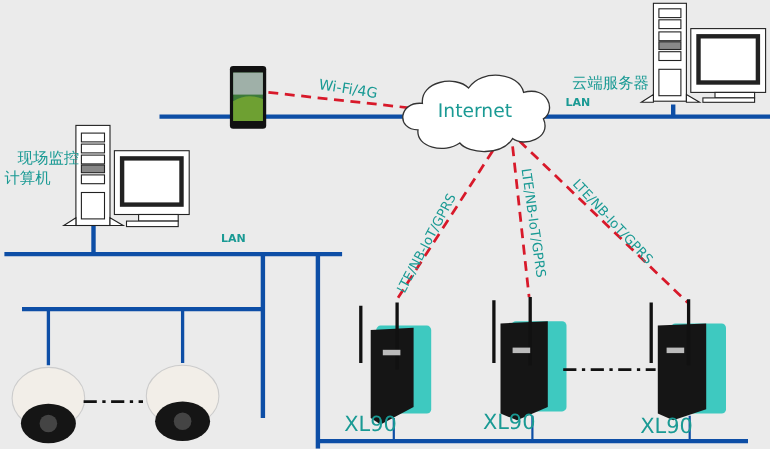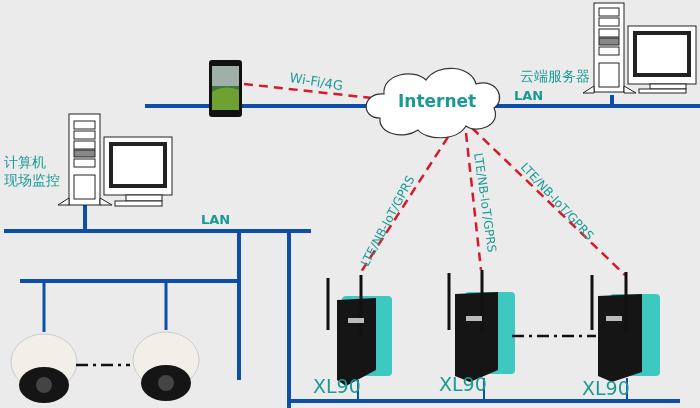--- a/index.html
+++ b/index.html
@@ -1,20 +1,20 @@
 <!DOCTYPE html>
 <html><head>
 <meta charset="utf-8">
 <style>
   html,body{margin:0;padding:0;}
   body{width:700px;height:408px;background:#ebebeb;position:relative;overflow:hidden;font-family:"DejaVu Sans",sans-serif;}
   svg{position:absolute;left:0;top:0;}
   .lbl{position:absolute;color:#1a9a94;font-family:"DejaVu Sans",sans-serif;white-space:nowrap;}
   .cjk{font-size:14px;line-height:17px;}
-  .lan{font-size:13px;font-weight:bold;text-align:center;}
+  .lan{font-size:10px;font-weight:bold;text-align:center;}
   .xl{font-size:19px;}
   .rot{font-size:12px;transform-origin:0 0;}
 </style>
 </head>
 <body>
 
 <svg width="700" height="408" viewBox="0 0 700 408">
 
   <g stroke="#0d4ea6" stroke-width="4" fill="none">
     <line x1="145" y1="106" x2="700" y2="106"></line>
@@ -109,25 +109,25 @@
   <g>
     <rect x="610" y="294" width="50" height="82" rx="4" fill="#3ec9c0"></rect>
     <path d="M598,296 L642,294 L642,372 L612,382 L598,376 Z" fill="#151515"></path>
     <line x1="592" y1="275" x2="592" y2="330" stroke="#111" stroke-width="3"></line>
     <line x1="626" y1="272" x2="626" y2="332" stroke="#111" stroke-width="3"></line>
     <rect x="606" y="316" width="16" height="5" fill="#bbb"></rect>
   </g>
   <line x1="512" y1="336" x2="596" y2="336" stroke="#111" stroke-width="2.5" stroke-dasharray="12,5,3,5"></line>
 </svg>
 
-<div class="lbl" style="left:398px;top:91px;font-size:17px;font-weight:bold;color:#1a9a94;">Internet</div>
+<div class="lbl" style="left:398px;top:91px;font-size:17px;font-weight:normal;color:#1a9a94;">Internet</div>
 <div class="lbl" style="left:291px;top:70px;font-size:13px;transform:rotate(9deg);transform-origin:0 0;">Wi-Fi/4G</div>
 <div class="lbl cjk" style="left:520px;top:68px;">云端服务器</div>
 <div class="lbl lan" style="left:514px;top:88px;">LAN</div>
-<div class="lbl cjk" style="left:4px;top:136px;margin-top:36px;">现场监控</div>
+<div class="lbl cjk" style="left:16px;top:136px;">现场监控</div>
 <div class="lbl cjk" style="left:4px;top:154px;">计算机</div>
 <div class="lbl lan" style="left:201px;top:212px;">LAN</div>
 
 <div class="lbl rot" style="left:358px;top:262px;transform:rotate(-62deg);">LTE/NB-IoT/GPRS</div>
 <div class="lbl rot" style="left:485px;top:152px;transform:rotate(82deg);">LTE/NB-IoT/GPRS</div>
 <div class="lbl rot" style="left:528px;top:160px;transform:rotate(47deg);">LTE/NB-IoT/GPRS</div>
 
 <div class="lbl xl" style="left:313px;top:375px;">XL90</div>
 <div class="lbl xl" style="left:439px;top:373px;">XL90</div>
 <div class="lbl xl" style="left:582px;top:377px;">XL90</div>

